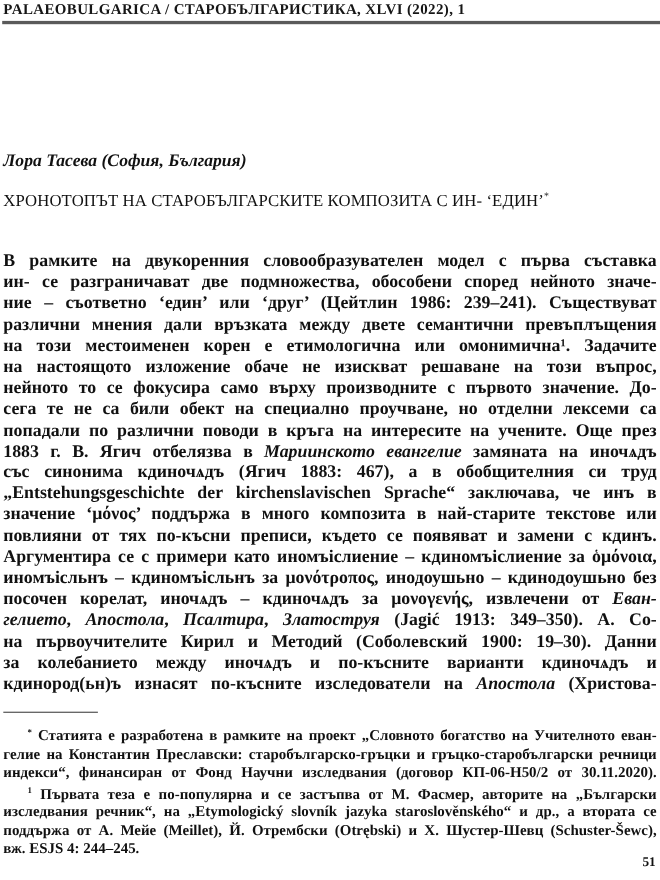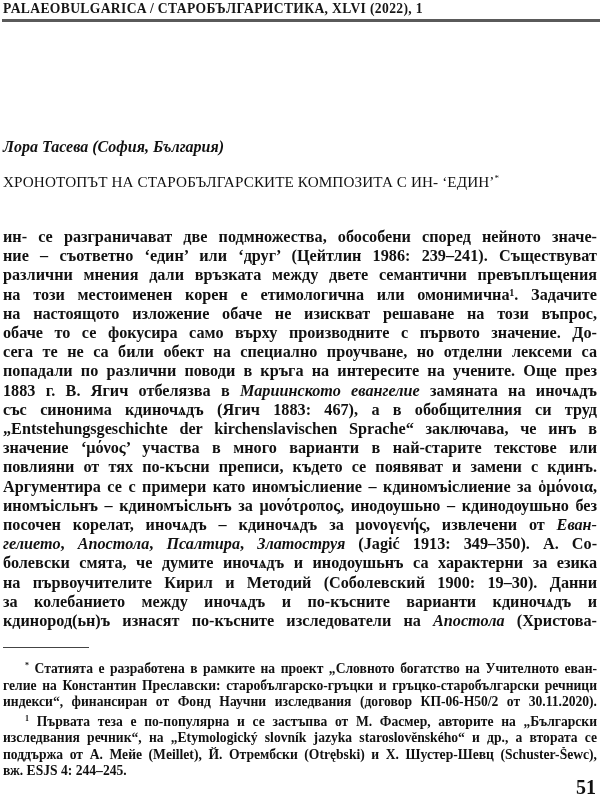--- a/index.html
+++ b/index.html
@@ -111,55 +111,55 @@
       text-align-last: left;
     }
     .footnotes sup {
       font-size: 8px;
       vertical-align: 5px;
     }
     .page-number {
       position: absolute;
       right: 4px;
       top: 776px;
-      font-size: 20px;
+      font-size: 12px;
       font-weight: bold;
     }
   </style>
 </head>
 <body>
 
 <div class="page">
 
   <div class="running-header">PALAEOBULGARICA / СТАРОБЪЛГАРИСТИКА, XLVI (2022), 1</div>
   <div class="header-rule"></div>
 
   <div class="author">Лора Тасева (София, България)</div>
 
   <div class="title"><span>ХРОНОТОПЪТ НА СТАРОБЪЛГАРСКИТЕ КОМПОЗИТА С ИН- ‘ЕДИН’</span><sup>*</sup></div>
 
   <div class="body-text">
+    <span class="line">В рамките на двукоренния словообразувателен модел с първа съставка</span>
     <span class="line">ин- се разграничават две подмножества, обособени според нейното значе-</span>
     <span class="line">ние – съответно ‘един’ или ‘друг’ (Цейтлин 1986: 239–241). Съществуват</span>
     <span class="line">различни мнения дали връзката между двете семантични превъплъщения</span>
     <span class="line">на този местоименен корен е етимологична или омонимична¹. Задачите</span>
     <span class="line">на настоящото изложение обаче не изискват решаване на този въпрос,</span>
-    <span class="line">обаче то се фокусира само върху производните с първото значение. До-</span>
+    <span class="line">нейното то се фокусира само върху производните с първото значение. До-</span>
     <span class="line">сега те не са били обект на специално проучване, но отделни лексеми са</span>
     <span class="line">попадали по различни поводи в кръга на интересите на учените. Още през</span>
     <span class="line">1883 г. В. Ягич отбелязва в <i>Мариинското евангелие</i> замяната на иночѧдъ</span>
     <span class="line">със синонима кдиночѧдъ (Ягич 1883: 467), а в обобщителния си труд</span>
     <span class="line">„Entstehungsgeschichte der kirchenslavischen Sprache“ заключава, че инъ в</span>
-    <span class="line">значение ‘μόνος’ участва в много варианти в най-старите текстове или</span>
+    <span class="line">значение ‘μόνος’ поддържа в много композита в най-старите текстове или</span>
     <span class="line">повлияни от тях по-късни преписи, където се появяват и замени с кдинъ.</span>
     <span class="line">Аргументира се с примери като иномъіслиение – кдиномъіслиение за ὁμόνοια,</span>
     <span class="line">иномъісльнъ – кдиномъісльнъ за μονότροπος, инодоушьно – кдинодоушьно без</span>
     <span class="line">посочен корелат, иночѧдъ – кдиночѧдъ за μονογενής, извлечени от <i>Еван-</i></span>
     <span class="line"><i>гелието</i>, <i>Апостола</i>, <i>Псалтира</i>, <i>Златоструя</i> (Jagić 1913: 349–350). А. Со-</span>
-    <span class="line">болевски смята, че думите иночѧдъ и инодоушьнъ са характерни за езика</span>
     <span class="line">на първоучителите Кирил и Методий (Соболевский 1900: 19–30). Данни</span>
     <span class="line">за колебанието между иночѧдъ и по-късните варианти кдиночѧдъ и</span>
     <span class="line">кдинород(ьн)ъ изнасят по-късните изследователи на <i>Апостола</i> (Христова-</span>
   </div>
 
   <div class="footnote-rule"></div>
 
   <div class="footnotes">
     <span class="line indent"><sup>*</sup> <span>Статията е разработена в рамките на проект „Словното богатство на Учителното еван-</span></span>
     <span class="line">гелие на Константин Преславски: старобългарско-гръцки и гръцко-старобългарски речници</span>

